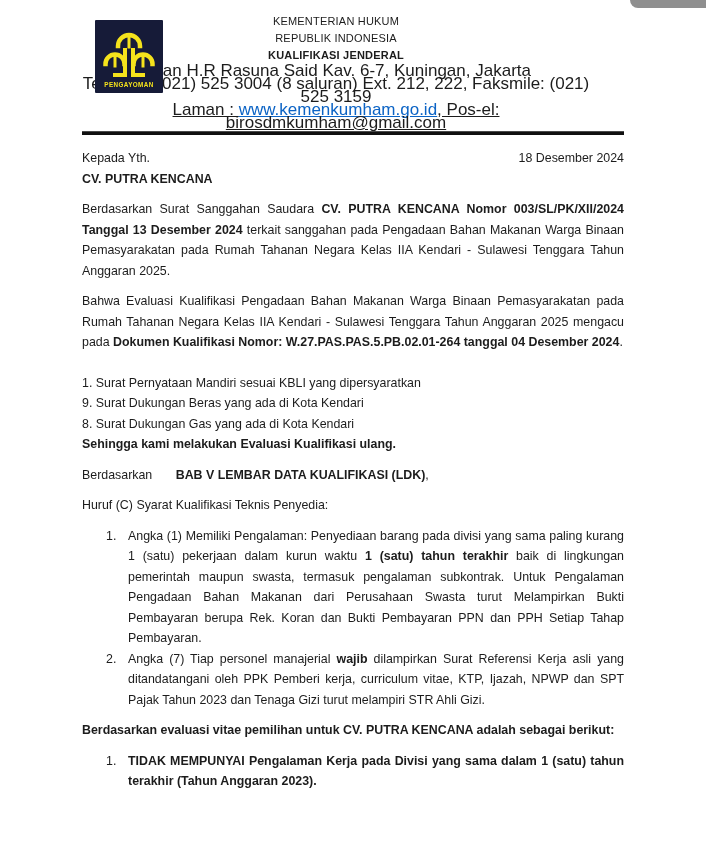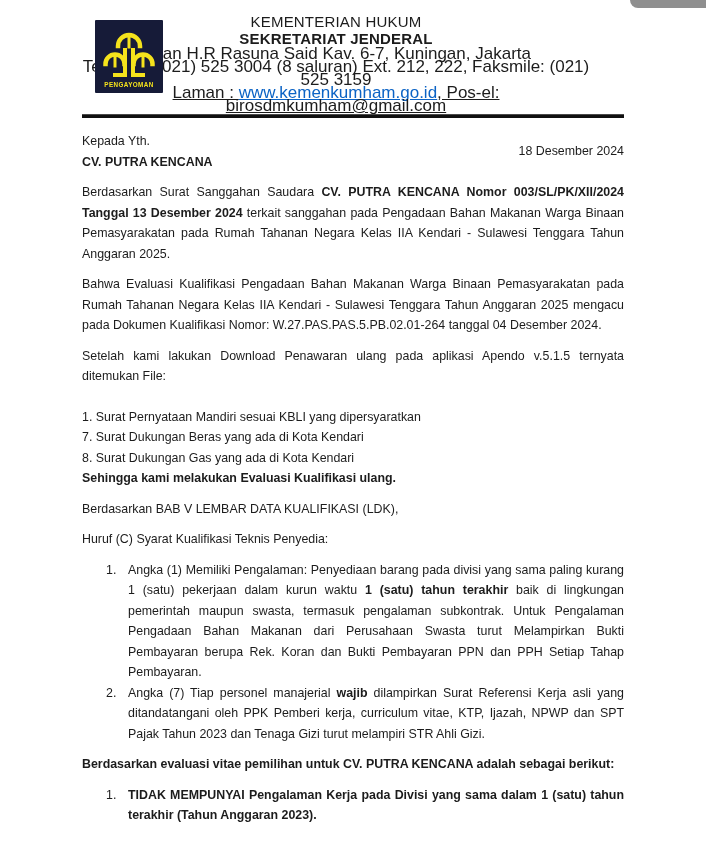--- a/index.html
+++ b/index.html
@@ -16,30 +16,30 @@
     width: 76px; height: 8px;
     border-radius: 0 0 0 10px;
   }
   .page { padding: 13px 82px 0 82px; }
 
   
   .header { position: relative; }
   .logo { position: absolute; left: 13px; top: 7px; width: 68px; height: 73px; }
   .logo svg { width: 100%; height: 100%; display: block; }
   .header-text { text-align: center; padding-right: 34px; }
-  .h1 { font-size: 15px; line-height: 17px; letter-spacing: .2px; }
+  .h1 { font-size: 11px; line-height: 17px; letter-spacing: .2px; }
   .bold { font-weight: bold; }
   .hs { font-size: 17px; line-height: 13px; }
   .laman { text-decoration: underline; text-underline-offset: 1px; }
   .weblink { }
   .rule { margin-top: 2px; height: 2px; border-top: 1px solid #4a4a4a; border-bottom: 3px solid #101010; }
 
   
   .body { font-size: 12.4px; line-height: 20.5px; margin-top: 13px; }
-  .row1 { display: flex; justify-content: space-between; align-items: center; }
+  .row1 { display: flex; justify-content: space-between; align-items: flex-start; }
   p { margin-top: 10px; }
   .just { text-align: justify; }
   .filelist { margin-top: 20px; }
   .numlist { margin-top: 10px; }
   .numitem { display: flex; }
   .num { flex: 0 0 22px; margin-left: 24px; }
   .itxt { flex: 1; text-align: justify; }
 </style>
 </head>
 <body>
@@ -60,53 +60,53 @@
           <path d="M38.5,44 a9.5,9.5 0 0 1 19,0" stroke-width="4.5"></path>
           <path d="M48,37 L48,46" stroke-width="3"></path>
           <path d="M30,30 L30,55 L20,55" stroke-width="4"></path>
           <path d="M38,30 L38,55 L48,55" stroke-width="4"></path>
         </g>
         <text x="34" y="66.5" text-anchor="middle" font-size="6.3" font-weight="bold" letter-spacing="0.4" fill="#f5e31c">PENGAYOMAN</text>
       </svg>
     </div>
     <div class="header-text">
       <div class="h1">KEMENTERIAN HUKUM</div>
-      <div class="h1 bold">SEKRETARIAT JENDERAL</div>
+      <div class="h1">REPUBLIK INDONESIA</div>
+      <div class="h1 bold">KUALIFIKASI JENDERAL</div>
       <div class="hs">Jalan H.R Rasuna Said Kav. 6-7, Kuningan, Jakarta</div>
       <div class="hs">Telepon : (021) 525 3004 (8 saluran) Ext. 212, 222, Faksmile: (021) 525 3159</div>
       <div class="hs laman"><span>Laman : </span><a href="#" class="weblink" style="color: rgb(11, 99, 197);">www.kemenkumham.go.id</a><span>, Pos-el: </span><span>birosdmkumham@gmail.com</span></div>
     </div>
   </div>
 
   <div class="rule"></div>
 
   <div class="body">
 
     <div class="row1">
       <div>
         <div>Kepada Yth.</div>
         <div class="bold">CV. PUTRA KENCANA</div>
       </div>
       <div>18 Desember 2024</div>
     </div>
 
     <p class="just"><span>Berdasarkan Surat Sanggahan Saudara </span><span style="font-weight: bold;">CV. PUTRA KENCANA Nomor 003/SL/PK/XII/2024 Tanggal 13 Desember 2024</span><span> terkait sanggahan pada Pengadaan Bahan Makanan Warga Binaan Pemasyarakatan pada Rumah Tahanan Negara Kelas IIA Kendari - Sulawesi Tenggara Tahun Anggaran 2025.</span></p>
 
-    <p class="just"><span>Bahwa Evaluasi Kualifikasi Pengadaan Bahan Makanan Warga Binaan Pemasyarakatan pada Rumah Tahanan Negara Kelas IIA Kendari - Sulawesi Tenggara Tahun Anggaran 2025 mengacu pada </span><span style="font-weight: normal;">Dokumen Kualifikasi Nomor: W.27.PAS.PAS.5.PB.02.01-264 tanggal 04 Desember 2024</span><span>.</span></p>
+    <p class="just"><span>Bahwa Evaluasi Kualifikasi Pengadaan Bahan Makanan Warga Binaan Pemasyarakatan pada Rumah Tahanan Negara Kelas IIA Kendari - Sulawesi Tenggara Tahun Anggaran 2025 mengacu pada </span><span style="font-weight: bold;">Dokumen Kualifikasi Nomor: W.27.PAS.PAS.5.PB.02.01-264 tanggal 04 Desember 2024</span><span>.</span></p>
 
-    <p class="just"><span>Setelah kami lakukan Download Penawaran ulang pada aplikasi Apendo v.5.1.5 ternyata ditemukan File:</span></p>
 
     <div class="filelist">
       <div>1. Surat Pernyataan Mandiri sesuai KBLI yang dipersyaratkan</div>
-      <div>7. Surat Dukungan Beras yang ada di Kota Kendari</div>
+      <div>9. Surat Dukungan Beras yang ada di Kota Kendari</div>
       <div>8. Surat Dukungan Gas yang ada di Kota Kendari</div>
       <div class="bold">Sehingga kami melakukan Evaluasi Kualifikasi ulang.</div>
     </div>
 
-    <p class="just"><span>Berdasarkan </span><span style="font-weight: normal;">BAB V LEMBAR DATA KUALIFIKASI (LDK)</span><span>,</span></p>
+    <p class="just"><span>Berdasarkan </span><span style="font-weight: bold; margin-left: 20px;">BAB V LEMBAR DATA KUALIFIKASI (LDK)</span><span>,</span></p>
 
     <p class="just">Huruf (C) Syarat Kualifikasi Teknis Penyedia:</p>
 
     <div class="numlist">
       <div class="numitem">
         <span class="num">1.</span>
         <span class="itxt"><span>Angka (1) Memiliki Pengalaman: Penyediaan barang pada divisi yang sama paling kurang 1 (satu) pekerjaan dalam kurun waktu </span><span style="font-weight: bold;">1 (satu) tahun terakhir</span><span> baik di lingkungan pemerintah maupun swasta, termasuk pengalaman subkontrak. Untuk Pengalaman Pengadaan Bahan Makanan dari Perusahaan Swasta turut Melampirkan Bukti Pembayaran berupa Rek. Koran dan Bukti Pembayaran PPN dan PPH Setiap Tahap Pembayaran.</span></span>
       </div>
       <div class="numitem">
         <span class="num">2.</span>

